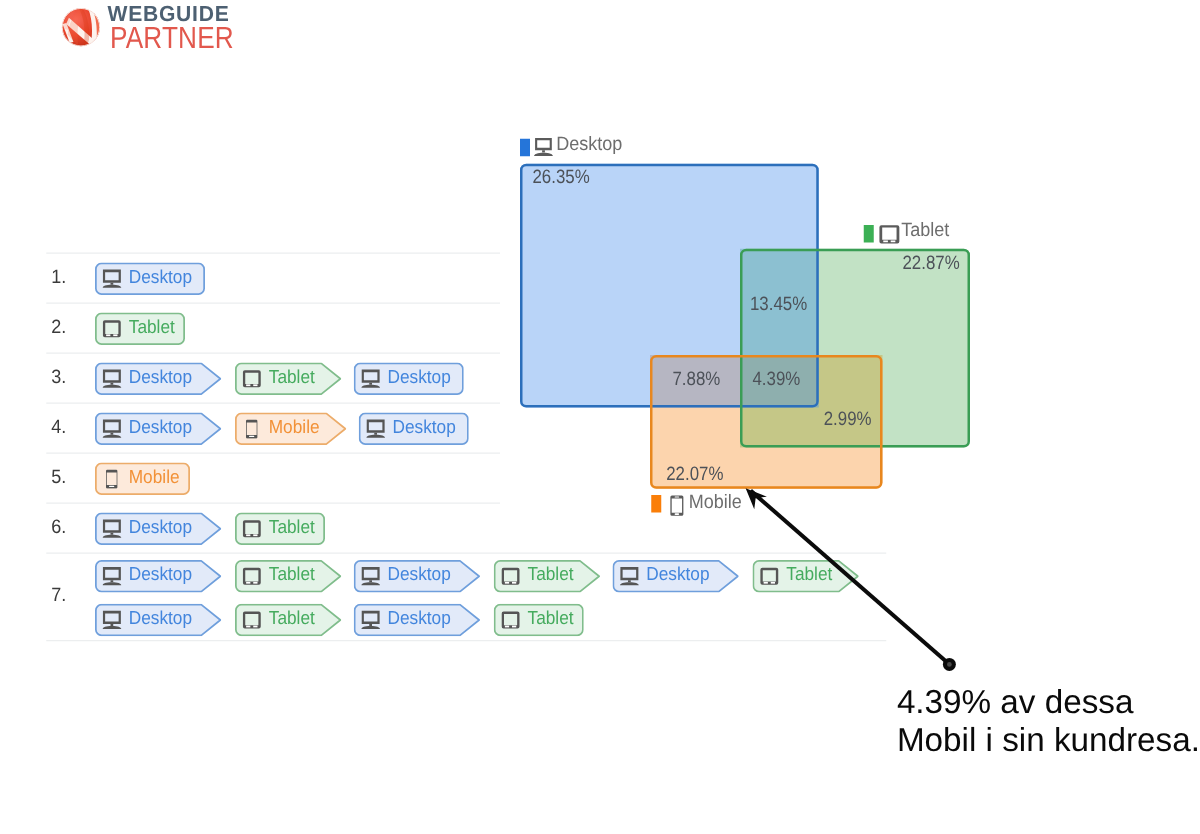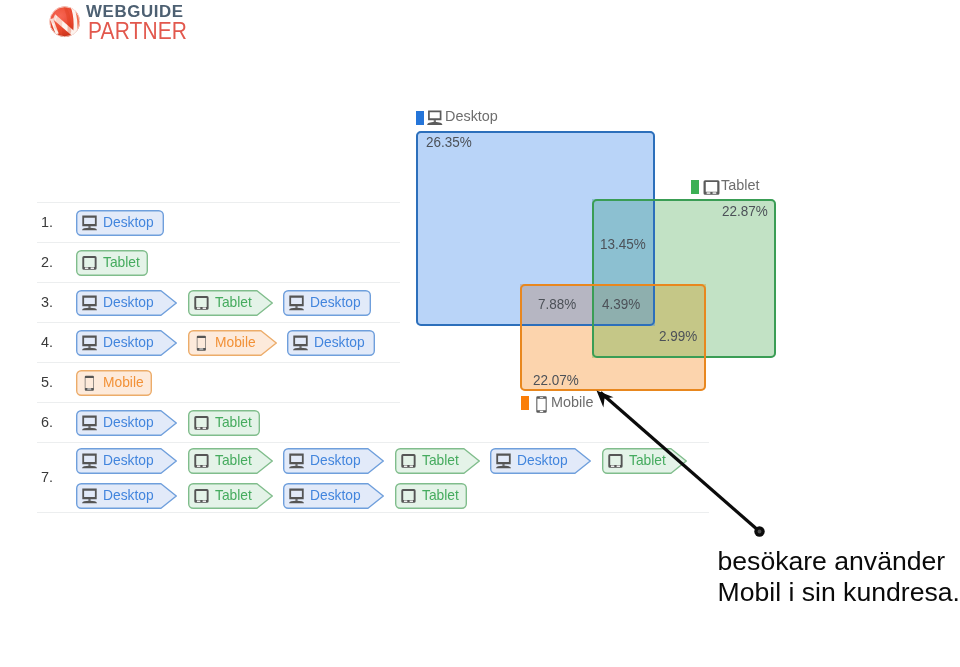--- a/index.html
+++ b/index.html
@@ -484,17 +484,17 @@
     </div>
 
   <svg class="arrowsvg" id="arrowsvg" width="185" height="160" viewBox="0 0 185 160">
       <path d="M 171 149 L 12.5 10.5" stroke="#0b0b0b" stroke-width="3.2" fill="none" stroke-linecap="butt"></path>
       <path d="M 8.5 8.5 L 25.5 15.3 L 16.5 16.6 L 15.4 25.4 Z" fill="#0b0b0b"></path>
       <circle cx="171.5" cy="149.5" r="5.2" fill="#0b0b0b"></circle>
       <circle cx="171.5" cy="149.5" r="1.9" fill="#4a4a4a"></circle>
     </svg>
 
   <div class="caption" id="caption">
-      <div>besökare använder</div>
+      <div>4.39% av dessa</div>
       <div>Mobil i sin kundresa.</div>
     </div>
 
 </div>
 
 </body></html>

